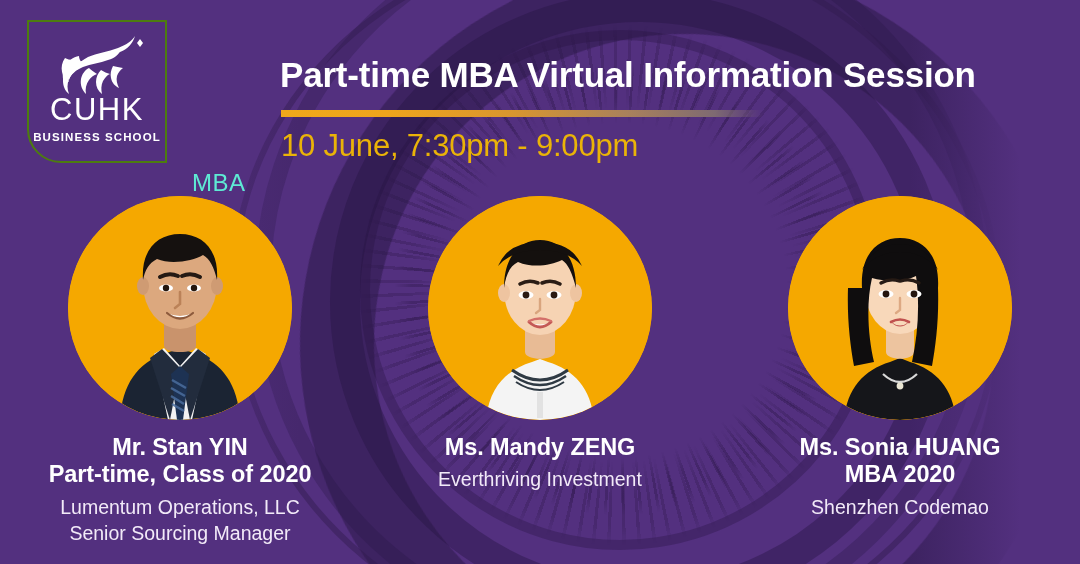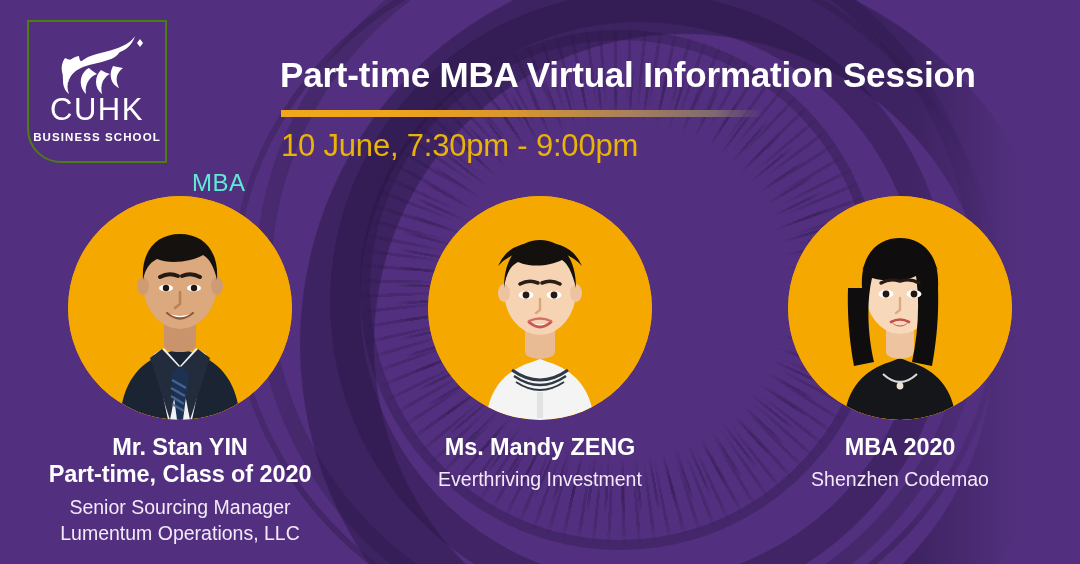--- a/index.html
+++ b/index.html
@@ -324,22 +324,22 @@
             <path d="M99 117q13 11 26 0q-13 6-26 0z" fill="#ffffff"></path>
             <path d="M99 117q13 11 26 0" stroke="#8d5a3c" stroke-width="2.2" fill="none" stroke-linecap="round"></path>
           </g>
         </svg>
       </div>
       <div class="sp-names">
         <div>Mr. Stan YIN</div>
         <div>Part-time, Class of 2020</div>
       </div>
       <div class="sp-role">
+        <div>Lumentum Operations, LLC</div>
         <div>Senior Sourcing Manager</div>
-        <div>Lumentum Operations, LLC</div>
       </div>
     </div>
 
     <div class="speaker">
       <div class="avatar">
         <svg viewBox="0 0 224 224" xmlns="http://www.w3.org/2000/svg">
           <defs>
               <clipPath id="c2">
                 <circle cx="112" cy="112" r="112"></circle>
               </clipPath>
@@ -420,20 +420,21 @@
             <circle cx="126" cy="98" r="3.4" fill="#241610"></circle>
 
             <path d="M112 102v12l-4 3" stroke="#dda983" stroke-width="2.4" fill="none" stroke-linecap="round"></path>
 
             <path d="M103 126q9 7 18 0q-9 9-18 0z" fill="#c0514e"></path>
             <path d="M103 126q9-5 18 0" stroke="#c0514e" stroke-width="2.6" fill="none" stroke-linecap="round"></path>
           </g>
         </svg>
       </div>
       <div class="sp-names">
+        <div>Ms. Sonia HUANG</div>
         <div>MBA 2020</div>
       </div>
       <div class="sp-role">
         <div>Shenzhen Codemao</div>
       </div>
     </div>
 
   </div>
 </div>
 

